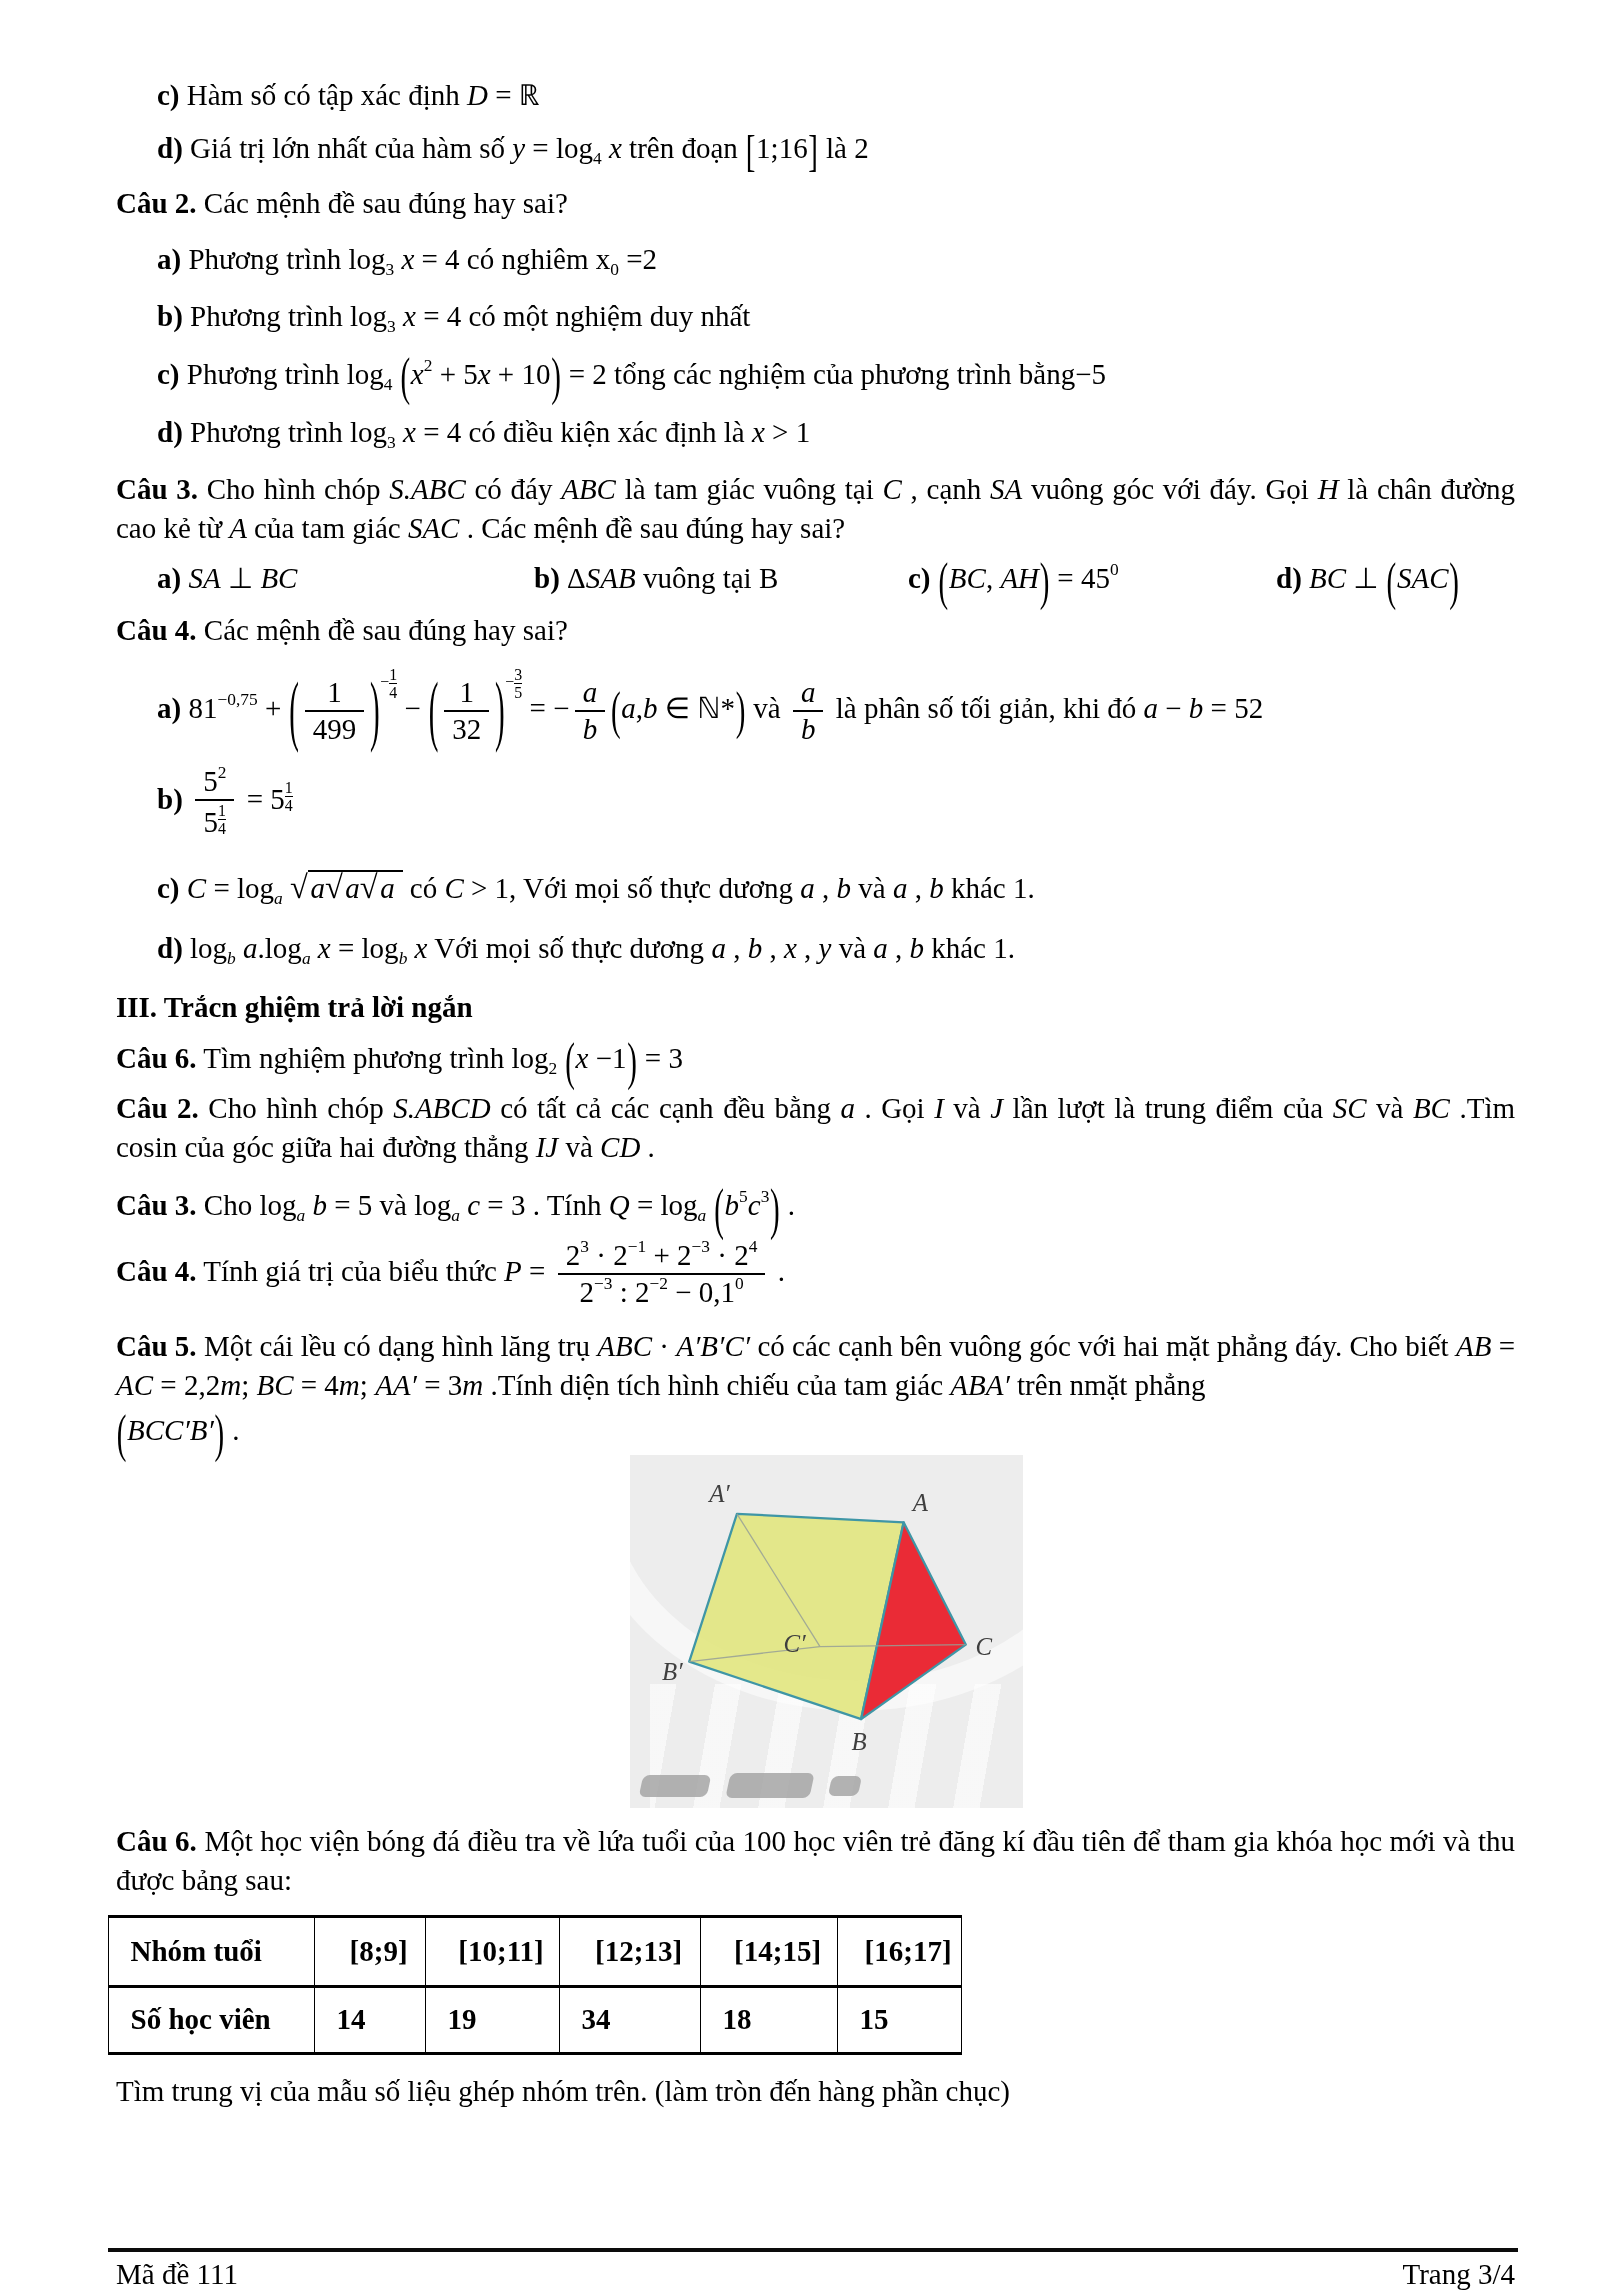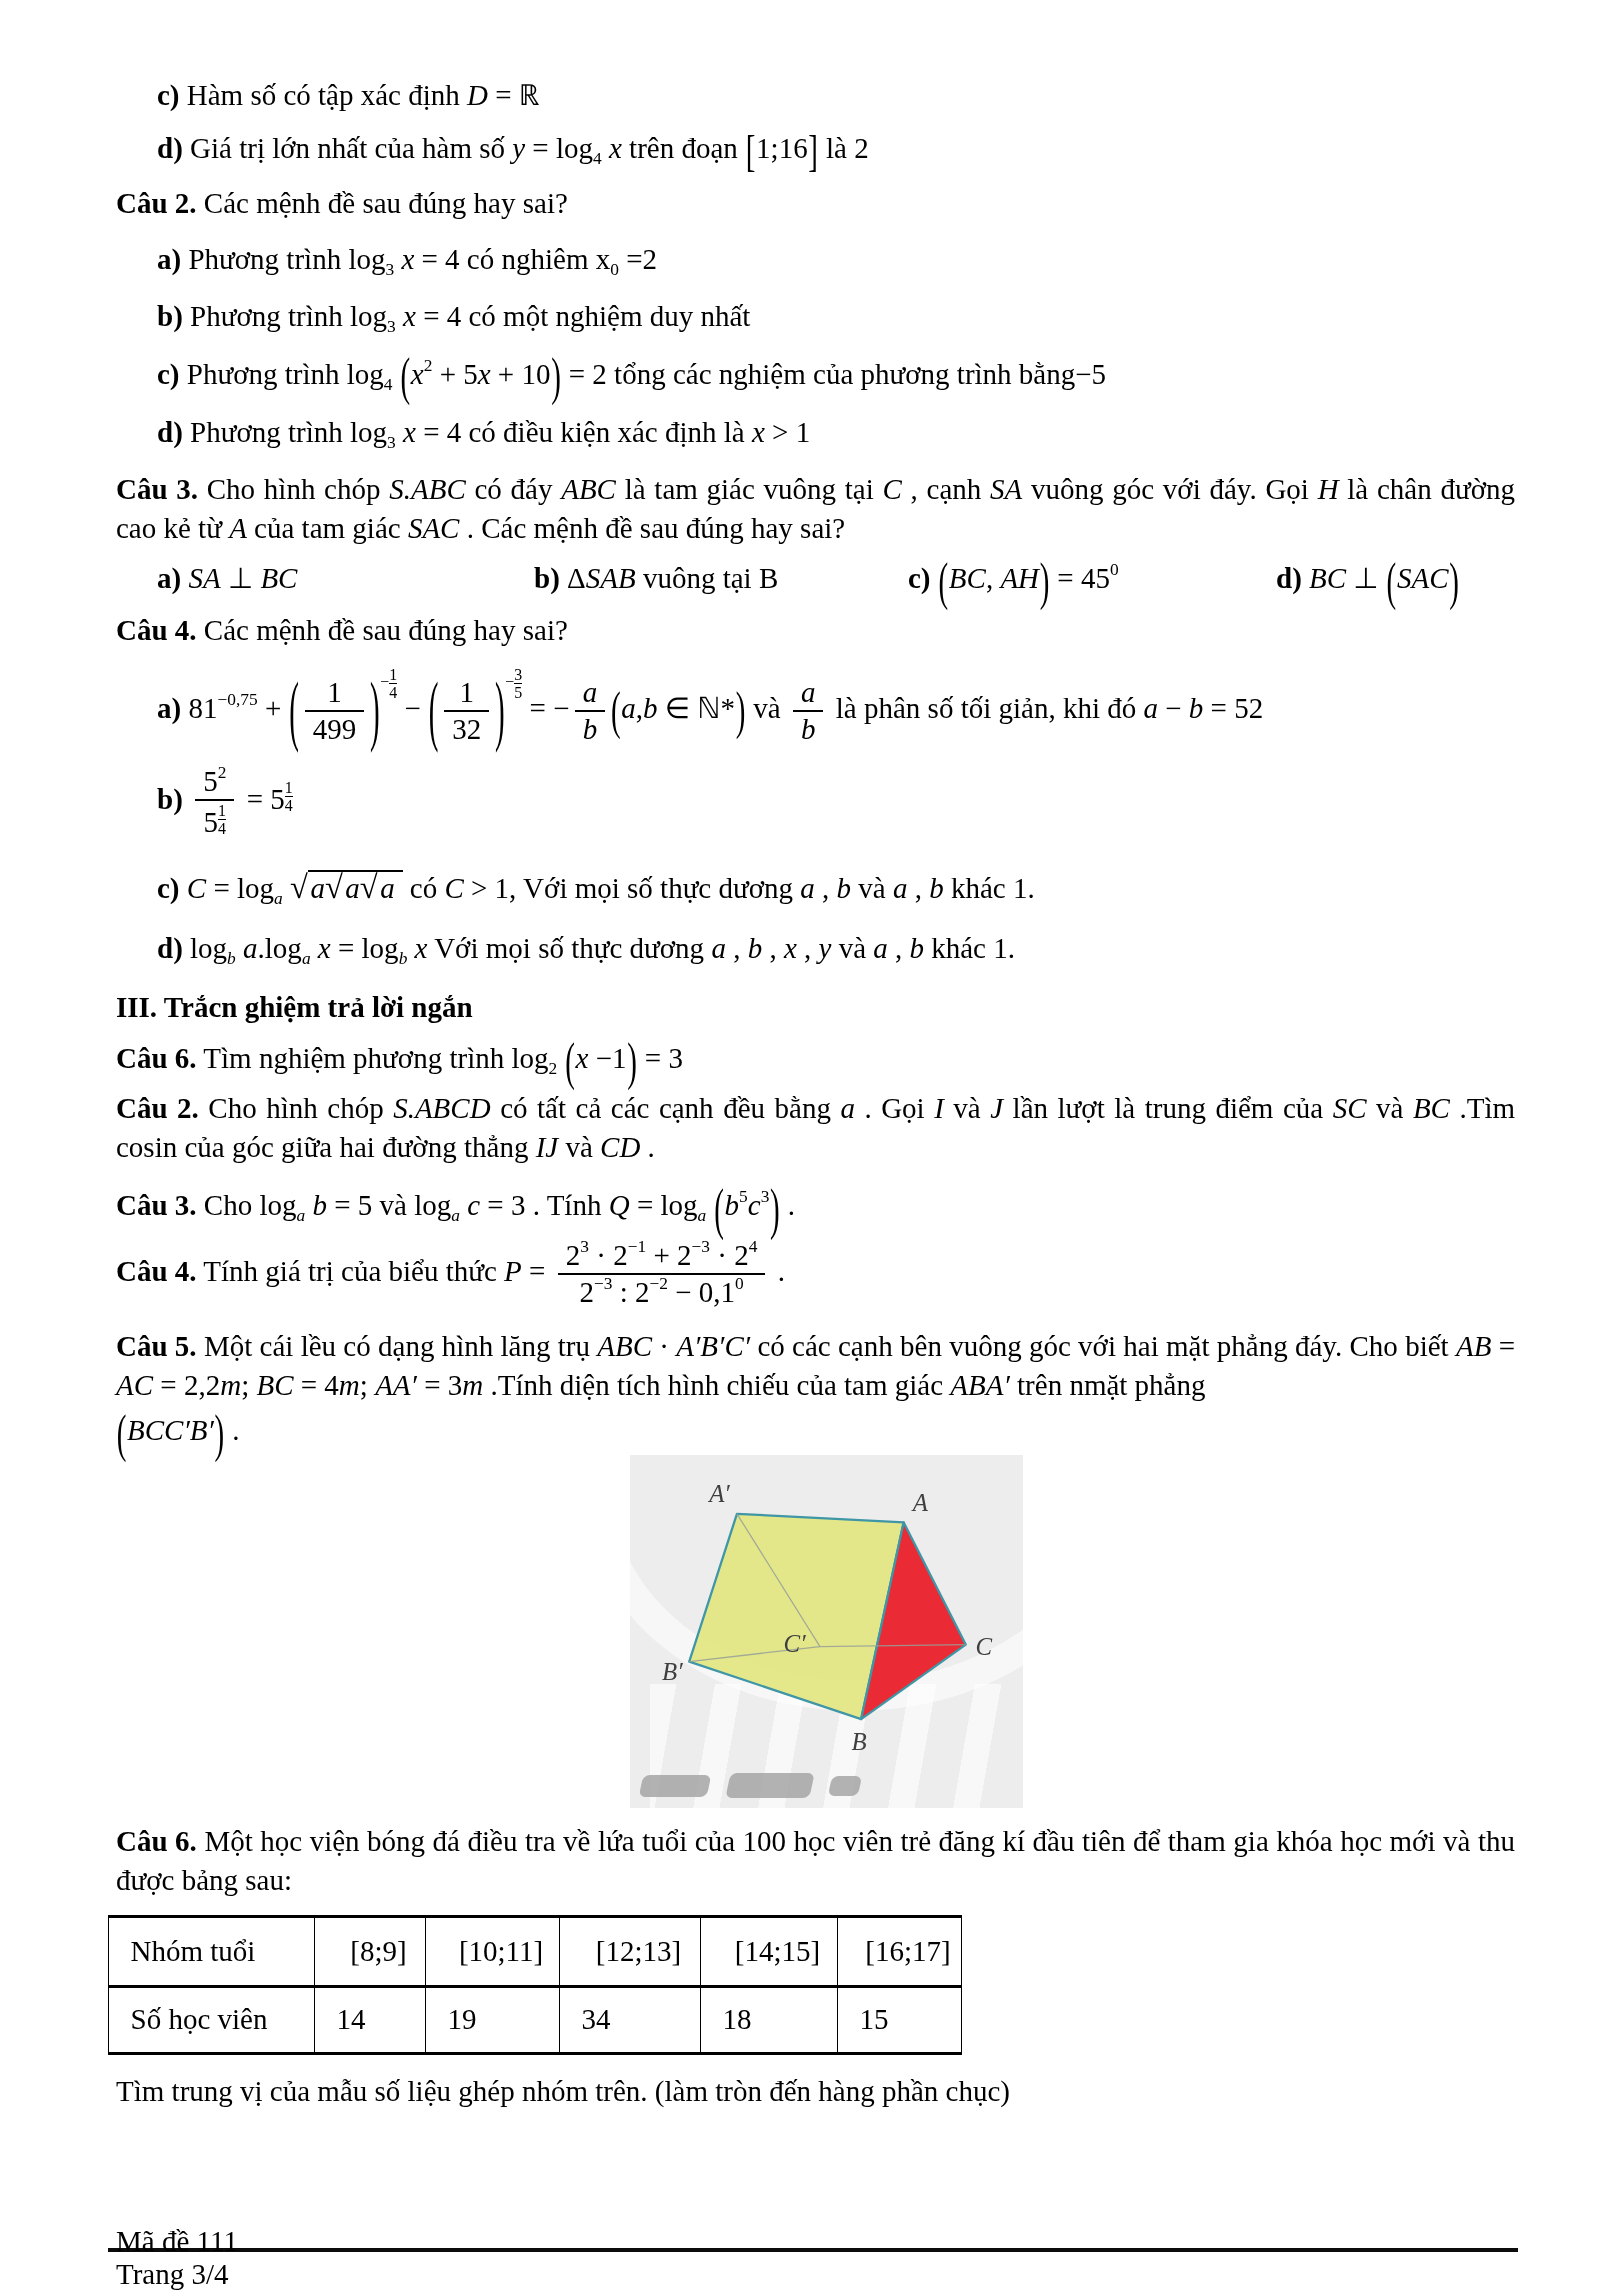--- a/index.html
+++ b/index.html
@@ -34,27 +34,27 @@
 
   .figwrap { position:relative; width:393px; height:353px; margin:5.2px 0 0 514px; background:#ededed; overflow:hidden; }
   .wm-ring { position:absolute; left:-46px; top:-177px; width:484px; height:373px; border-radius:50%; border:30px solid #f7f7f7; }
   .wm-bars { position:absolute; left:19.6px; bottom:0; width:353px; height:124px;
              background:repeating-linear-gradient(100deg, rgba(255,255,255,.6) 0 26px, rgba(255,255,255,0) 26px 64px); }
   .wm-mark { position:absolute; background:#9b9b9b; opacity:.75; border-radius:6.5px; transform:skewX(-12deg); }
   .figsvg { position:absolute; left:0; top:0; z-index:2; }
 
   .qtable { border-collapse:collapse; margin:14.4px 0 0 -8.5px; table-layout:fixed;
             border-top:3.9px solid #000; border-bottom:3.9px solid #000; }
-  .qtable td { border:1.3px solid #000; font-weight:normal; }
+  .qtable td { border:1.3px solid #000; font-weight:bold; }
   .qtable tr.hdr td { border-bottom:3.3px solid #000; padding:17px 3.9px 17px 22px; }
   .qtable tr.dat td { padding:15.7px 3.9px 15.7px 22px; }
   .qtable td.ctr { text-align:center; padding-left:3.9px; }
 
   .footer-rule { position:absolute; left:108px; right:105px; bottom:43px; border-top:4.6px solid #0c0c0c; }
-  .footer { position:absolute; left:116px; right:108px; bottom:3.9px; display:flex; justify-content:space-between;flex-direction:column; }
+  .footer { position:absolute; left:116px; right:108px; bottom:3.9px; display:flex; justify-content:space-between; }
 </style>
 </head>
 <body>
 
 <div class="page">
 
   <div class="line" style="padding-left:41px;"><b>c) </b>Hàm số có tập xác định <i>D</i> = ℝ</div>
   <div class="line" style="padding-left:41px; margin-top:15.7px;"><b>d) </b>Giá trị lớn nhất của hàm số <i>y</i> = log<sub class="sb">4</sub> <i>x</i> trên đoạn <span class="bp" style="transform: scaleY(1.5);">[</span>1;16<span class="bp" style="transform: scaleY(1.5);">]</span> là 2</div>
   <div class="line" style="margin-top:17px;"><b>Câu 2.</b> Các mệnh đề sau đúng hay sai?</div>
   <div class="line opt" style="margin-top:18.3px;"><b>a) </b>Phương trình log<sub class="sb">3</sub> <i>x</i> = 4 có nghiêm x<sub class="sb">0</sub> =2</div>

